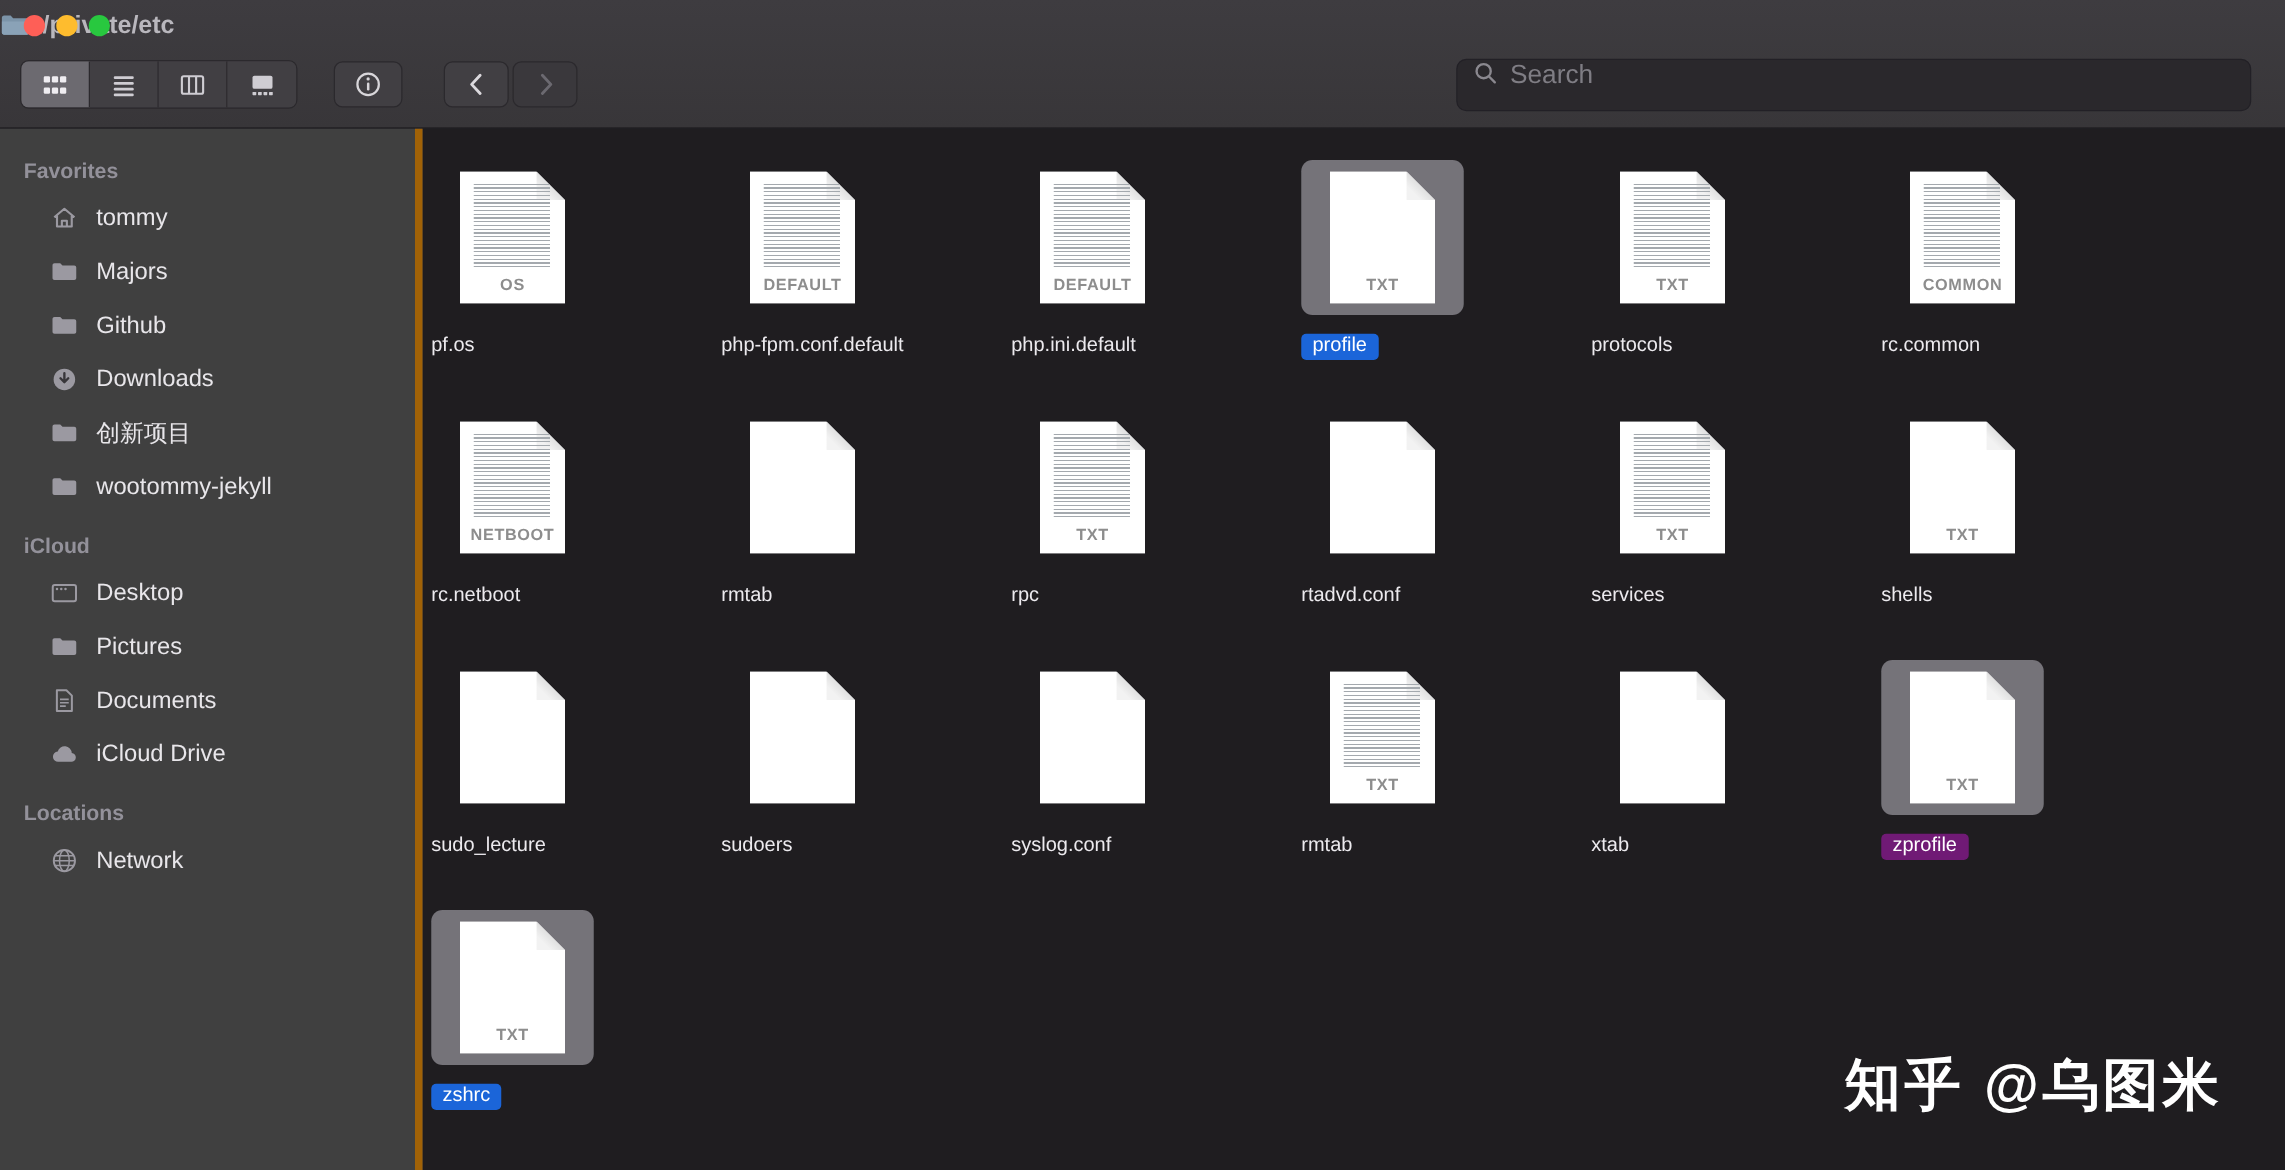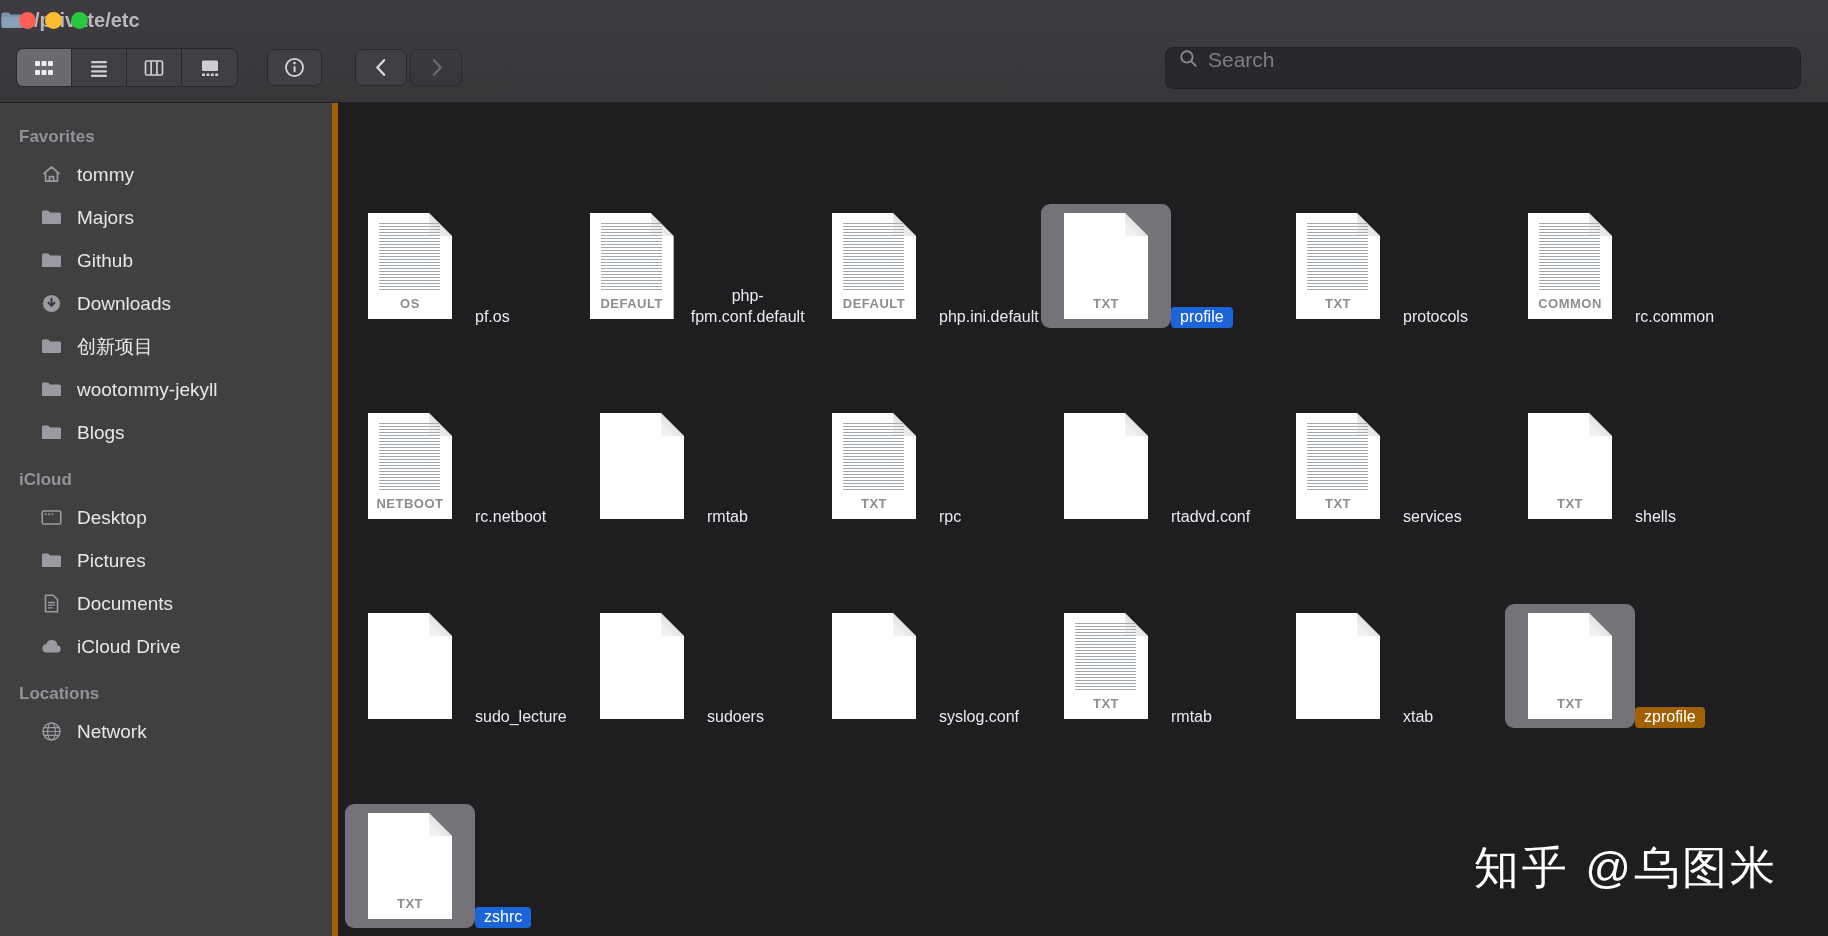--- a/index.html
+++ b/index.html
@@ -45,38 +45,38 @@
     border-right:6px solid #a16207;padding-top:8px;overflow:hidden}
   .side-header{padding:16px 0 6px 19px;color:#93919a;font-size:17px;font-weight:700}
   .side-item{height:43px;display:flex;align-items:center;padding-left:40px;gap:14px;
     color:#e8e6ea;font-size:19px;cursor:default}
   .side-icon{width:23px;height:23px;flex:0 0 auto;display:flex;align-items:center;justify-content:center}
   .side-icon svg{width:23px;height:23px;display:block}
 
   
   .content{position:absolute;top:103px;left:339px;right:0;bottom:0;background:#1f1d20}
   .grid{display:grid;grid-template-columns:repeat(6,232px);grid-auto-rows:200px;padding:25px 0 0 6px}
-  .file-cell{display:flex;align-items:flex-end}
+  .file-cell{display:flex;flex-direction:column;align-items:flex-start}
   .icon-plate{width:130px;height:124px;display:flex;align-items:center;justify-content:center;border-radius:9px}
   .icon-plate.selected{background:#757379}
   .doc{position:relative;width:84px;height:106px;background:#fff;
     clip-path:polygon(0 0,calc(100% - 23px) 0,100% 23px,100% 100%,0 100%)}
   .fold{position:absolute;top:0;right:0;width:23px;height:23px;
     clip-path:polygon(0 0,100% 100%,0 100%);
     background:linear-gradient(to bottom left,#bcbcbc 0%,#f2f2f2 75%)}
   .lines{position:absolute;left:11px;right:12px;top:10px;bottom:28px;
     background:repeating-linear-gradient(to bottom,#a4a9ae 0 1px,transparent 1px 3px)}
   .badge{position:absolute;left:0;right:0;bottom:8px;text-align:center;font-size:13px;
     letter-spacing:.5px;color:#8d8d8d;font-weight:600}
   .file-label{margin-top:15px;font-size:16px;color:#eceaee;max-width:200px;text-align:center;
     line-height:1.3;word-break:break-word}
   .file-label.sel .label-text{background:#1b65d9;color:#fff;border-radius:4px;padding:1px 9px 3px}
 
   .watermark{position:absolute;right:50px;bottom:38px;color:#fff;font-size:45px;
-    font-weight:400;letter-spacing:3px}
+    font-weight:700;letter-spacing:3px}
 </style>
 </head>
 <body>
 
 <div class="window">
 
   <div class="header">
     <div class="titlebar">
       <div class="traffic">
         <span class="tl" id="tl-red" style="background: rgb(254, 95, 87);"></span>
@@ -231,28 +231,20 @@
           <span class="side-label">创新项目</span>
         </div>
         <div class="side-item">
           <span class="side-icon">
             <svg viewBox="0 0 23 23">
               <path fill="#9b99a1" d="M2 6.1c0-.9.7-1.6 1.6-1.6h4.6l1.8 1.9h9.4c.9 0 1.6.7 1.6 1.6v8.4c0 .9-.7 1.6-1.6 1.6H3.6c-.9 0-1.6-.7-1.6-1.6z"></path>
             </svg>
           </span>
           <span class="side-label">wootommy-jekyll</span>
         </div>
-        <div class="side-item">
-          <span class="side-icon">
-            <svg viewBox="0 0 23 23">
-              <path fill="#9b99a1" d="M2 6.1c0-.9.7-1.6 1.6-1.6h4.6l1.8 1.9h9.4c.9 0 1.6.7 1.6 1.6v8.4c0 .9-.7 1.6-1.6 1.6H3.6c-.9 0-1.6-.7-1.6-1.6z"></path>
-            </svg>
-          </span>
-          <span class="side-label">Blogs</span>
-        </div>
       </div>
       <div class="side-section">
         <div class="side-header">iCloud</div>
         <div class="side-item">
           <span class="side-icon">
             <svg viewBox="0 0 23 23">
               <rect x="2.2" y="5" width="18.6" height="13" rx="1.6" fill="none" stroke="#9b99a1" stroke-width="1.6"></rect>
               <circle cx="5.6" cy="8.2" r="1" fill="#9b99a1"></circle>
               <circle cx="9" cy="8.2" r="1" fill="#9b99a1"></circle>
               <circle cx="12.4" cy="8.2" r="1" fill="#9b99a1"></circle>
@@ -459,21 +451,21 @@
           </div>
           <div class="file-label"><span class="label-text">xtab</span></div>
         </div>
         <div class="file-cell">
           <div class="icon-plate selected" style="background: rgb(117, 115, 121);">
             <div class="doc">
               <span class="fold"></span>
               <span class="badge">TXT</span>
             </div>
           </div>
-          <div class="file-label sel"><span class="label-text" style="background: #a16207;">zprofile</span></div>
+          <div class="file-label sel"><span class="label-text" style="background: #701a75;">zprofile</span></div>
         </div>
         <div class="file-cell">
           <div class="icon-plate selected" style="background: rgb(117, 115, 121);">
             <div class="doc">
               <span class="fold"></span>
               <span class="badge">TXT</span>
             </div>
           </div>
           <div class="file-label sel"><span class="label-text" style="background: rgb(27, 101, 217);">zshrc</span></div>
         </div>

